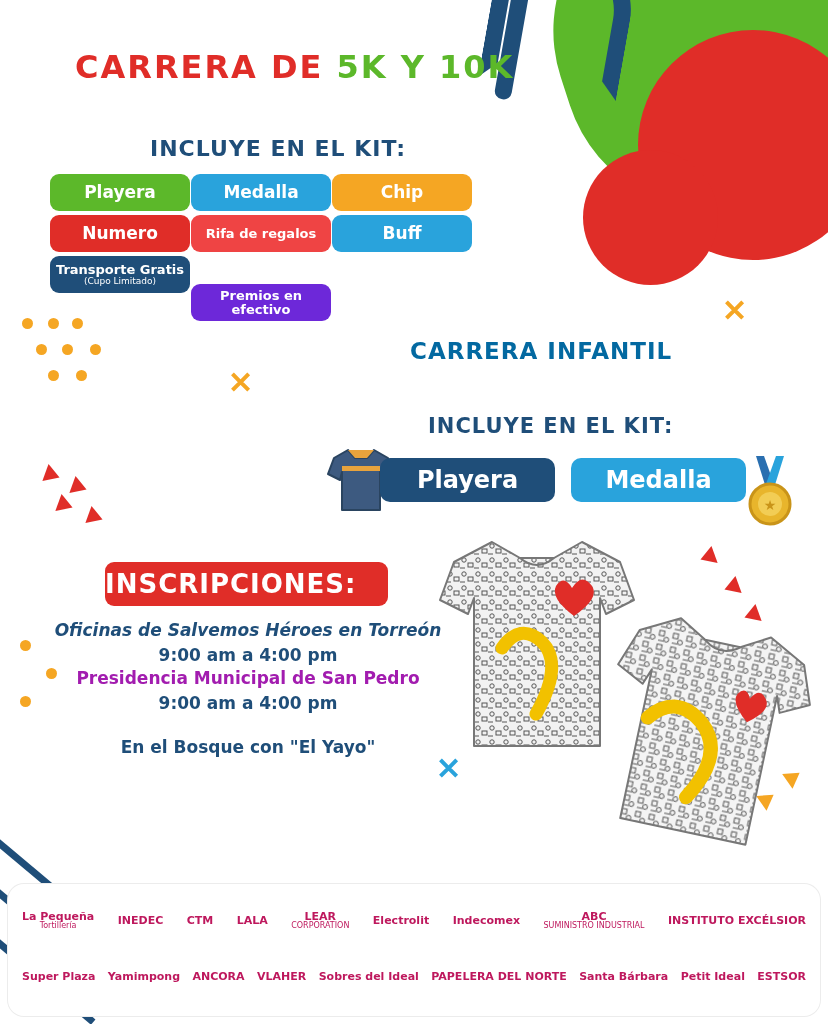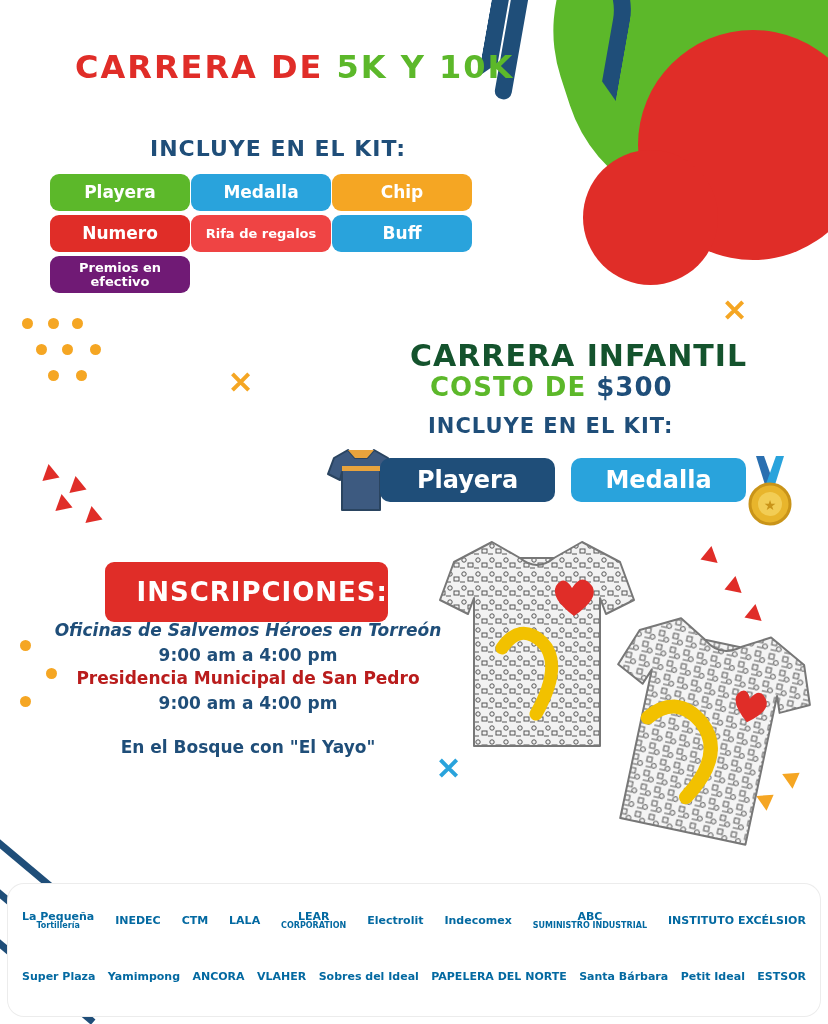--- a/index.html
+++ b/index.html
@@ -120,21 +120,21 @@
     height: 37px;
     line-height: 1.05;
     padding: 2px 4px;
   }
   .pill.small { font-size: 13px; }
   .pill .sub { font-size: 9px; font-weight: normal; }
 
   
   #title-infantil {
     left: 410px; top: 338px;
-    font-size: 30px; color: #14532d;
+    font-size: 23px; color: #0369a1;
     letter-spacing: 1px;
   }
   #cost-300 {
     left: 430px; top: 372px;
     font-size: 26px; color: #5cb82a;
   }
   #cost-300 .amt { color: #1f4e79; }
   #incluye-2 {
     left: 428px; top: 414px;
     font-size: 21px; color: #1f4e79;
@@ -153,38 +153,38 @@
 
   
   #shirt-icon { position: absolute; left: 322px; top: 442px; }
 
   
   #medal-icon { position: absolute; left: 742px; top: 452px; }
 
   
   #insc-banner {
     position: absolute; left: 105px; top: 562px;
-    width: 283px; height: 60px;
+    width: 283px; height: 44px;
     background: #e02d28; border-radius: 9px;
-    display: flex; align-items: center; justify-content: flex-end;
+    display: flex; align-items: center; justify-content: flex-start;
   }
   #insc-banner span {
     color: #fff; font-family: "DejaVu Sans", sans-serif;
     font-weight: bold; font-size: 26px; letter-spacing: 1px;
   }
   .insc-line {
     position: absolute;
     width: 420px; text-align: center;
     font-family: "DejaVu Sans", sans-serif;
     font-weight: bold;
     font-size: 17px;
     color: #1f4e79;
     left: 38px;
   }
-  .insc-line.green { color: #b91c1c; }
+  .insc-line.green { color: #a21caf; }
   #il1 { top: 620px; font-style: italic; }
   #il2 { top: 645px; }
   #il3 { top: 668px; }
   #il4 { top: 693px; }
   #il5 { top: 737px; }
   #il6 { top: 762px; }
 
   
   .tshirt-photo { position: absolute; }
 
@@ -201,25 +201,25 @@
     display: flex; align-items: center; justify-content: space-between;
     height: 56px;
     padding: 0 4px;
   }
   .sponsor {
     display: flex; align-items: flex-start; justify-content: center;
     text-align: center;
     font-family: "DejaVu Sans", sans-serif;
     font-weight: bold;
     line-height: 1;
-    color: #0369a1;
+    color: #be185d;
     flex: 0 0 auto;
   }
   .sp-name { font-size: 11px; }
-  .sp-sm { font-size: 8px; font-weight: bold; }
+  .sp-sm { font-size: 8px; font-weight: normal; }
 </style>
 </head>
 <body>
 
 <div id="poster">
 
   <div class="blob blob-green"></div>
   <div class="blob blob-red"></div>
   <div class="blob blob-red2"></div>
   <div class="blob blob-blue-arc"></div>
@@ -272,29 +272,30 @@
       </div>
       <div class="pill" style="background: rgb(224, 45, 40);">
         <span>Numero</span>
       </div>
       <div class="pill small" style="background: #ef4444;">
         <span>Rifa de regalos</span>
       </div>
       <div class="pill" style="background: rgb(41, 163, 220);">
         <span>Buff</span>
       </div>
-      <div class="pill small" style="background: #701a75;">
+      <div class="pill small" style="background: rgb(31, 78, 121);">
+        <span>Transporte Gratis</span>
+        <span class="sub">(Cupo Limitado)</span>
+      </div>
+      <div class="pill small" style="background: #6d28d9; margin-top: 28px;">
         <span>Premios en efectivo</span>
       </div>
     </div>
 
   <div class="headline" id="title-infantil">CARRERA INFANTIL</div>
-  <div class="headline" id="cost-300">
-    <span>COSTO DE </span><span class="amt">$300</span>
-  </div>
   <div class="headline" id="incluye-2">INCLUYE EN EL KIT:</div>
 
   <div id="shirt-icon">
     <svg width="76" height="76" viewBox="0 0 76 76">
       <path d="M26 8 L12 16 L6 32 L18 38 L20 30 L20 68 L58 68 L58 30 L60 38 L72 32 L66 16 L52 8 L45 16 L33 16 Z" fill="#3d5a80" stroke="#2a4460" stroke-width="2" stroke-linejoin="round"></path>
       <path d="M26 8 L33 16 L45 16 L52 8" fill="#e8a33d"></path>
       <rect x="20" y="24" width="38" height="5" fill="#e8a33d"></rect>
     </svg>
   </div>
 

